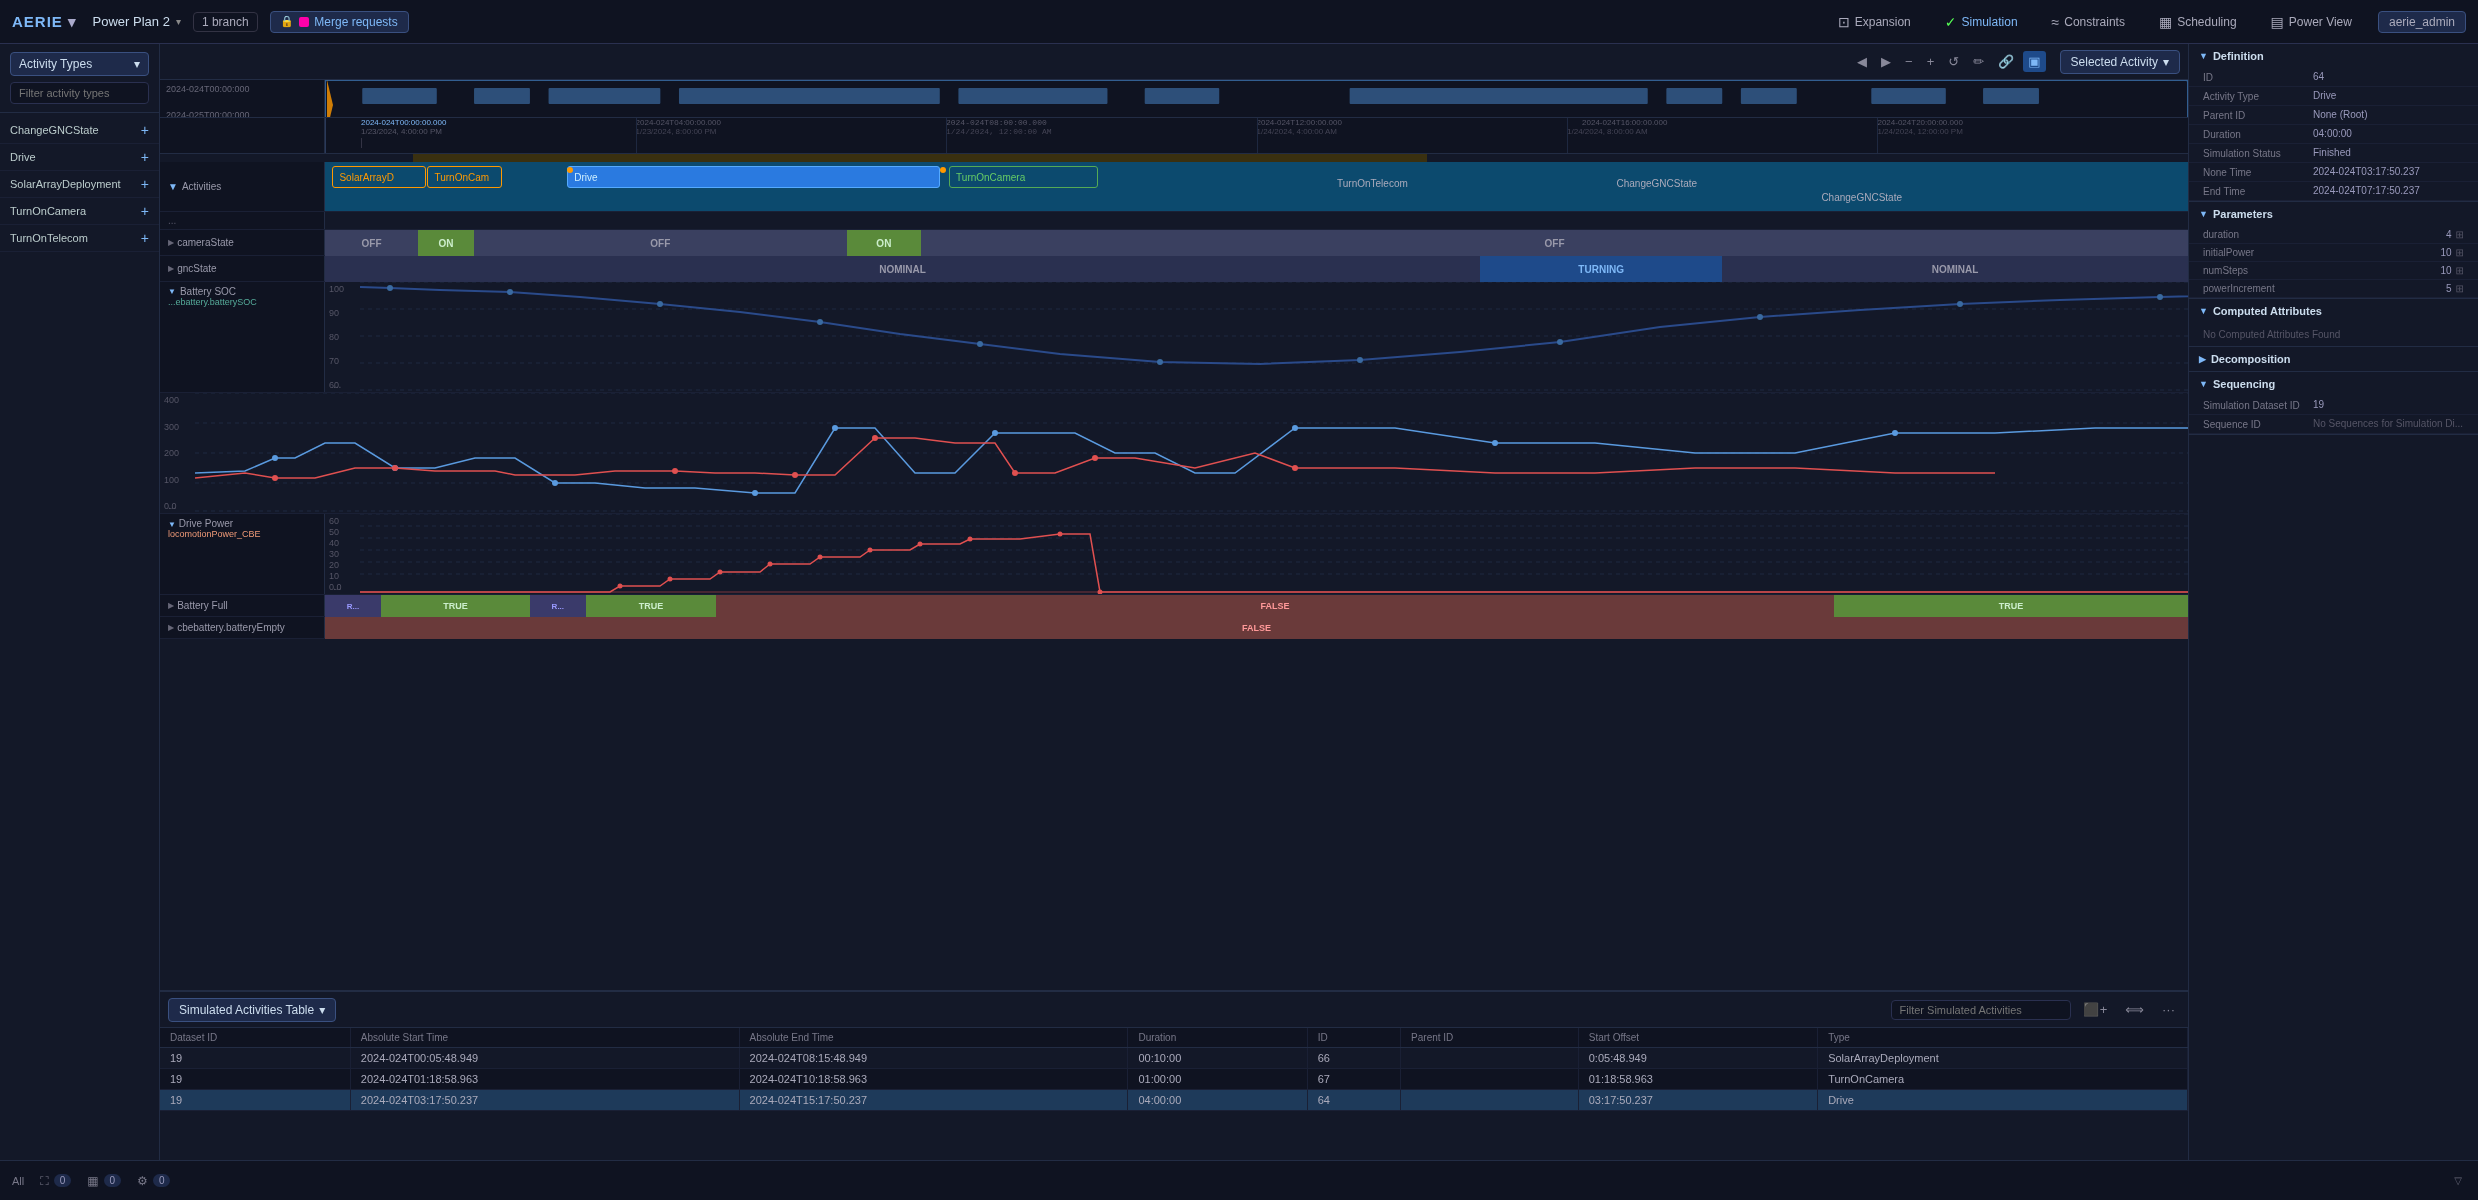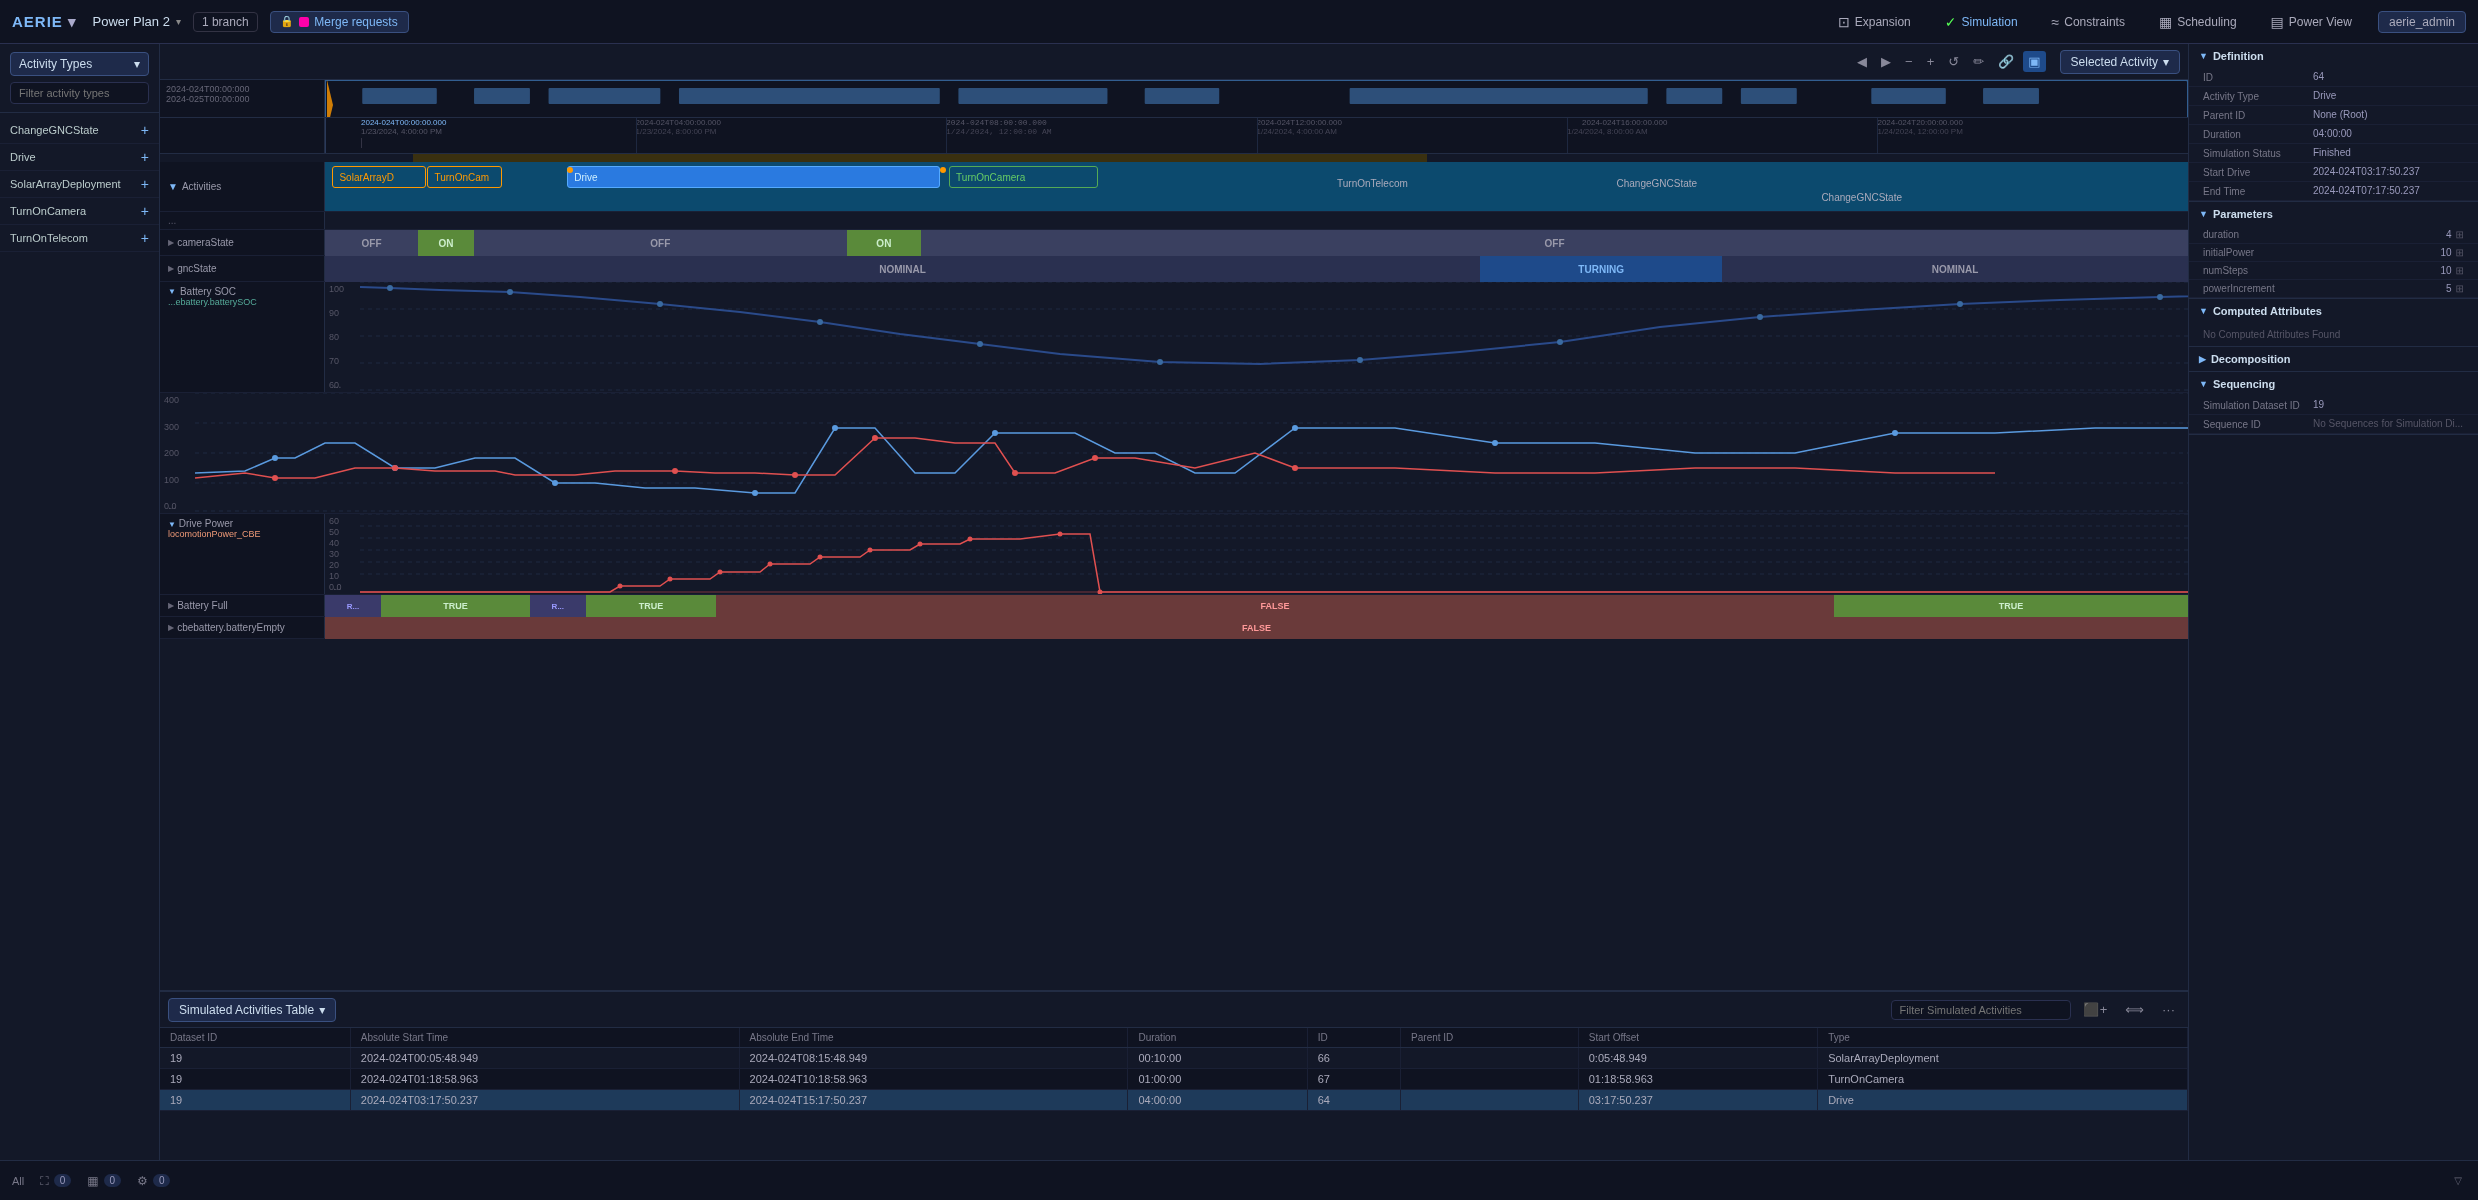--- a/index.html
+++ b/index.html
@@ -244,21 +244,21 @@
         <span>Selected Activity</span>
         <span>▾</span>
       </div>
     </div>
 
     <div class="timeline-area">
 
       <div class="time-row">
         <div class="time-label-col">
           <div style="font-size:9px;color:#667;">2024-024T00:00:000</div>
-          <div style="font-size:9px;color:#667;margin-top:0;">2024-025T00:00:000</div>
+          <div style="font-size:9px;color:#667;margin-top:16px;">2024-025T00:00:000</div>
         </div>
         <div class="time-minimap" style="height:50px;">
           <svg width="100%" height="50" style="position:absolute;top:0;left:0;">
 
             <rect x="2%" y="8" width="4%" height="16" fill="#3a6aa0" opacity="0.7" rx="1"></rect>
             <rect x="8%" y="8" width="3%" height="16" fill="#3a6aa0" opacity="0.7" rx="1"></rect>
             <rect x="12%" y="8" width="6%" height="16" fill="#3a6aa0" opacity="0.7" rx="1"></rect>
             <rect x="19%" y="8" width="14%" height="16" fill="#3a6aa0" opacity="0.7" rx="1"></rect>
             <rect x="34%" y="8" width="8%" height="16" fill="#3a6aa0" opacity="0.7" rx="1"></rect>
             <rect x="44%" y="8" width="4%" height="16" fill="#3a6aa0" opacity="0.7" rx="1"></rect>
@@ -626,21 +626,21 @@
       </div>
       <div class="right-field">
         <div class="right-field-label">Duration</div>
         <div class="right-field-value">04:00:00</div>
       </div>
       <div class="right-field">
         <div class="right-field-label">Simulation Status</div>
         <div class="right-field-value">Finished</div>
       </div>
       <div class="right-field">
-        <div class="right-field-label">Start Drive</div>
+        <div class="right-field-label">None Time</div>
         <div class="right-field-value">2024-024T03:17:50.237</div>
       </div>
       <div class="right-field">
         <div class="right-field-label">End Time</div>
         <div class="right-field-value">2024-024T07:17:50.237</div>
       </div>
     </div>
 
     <div class="right-section">
       <div class="right-section-header">

